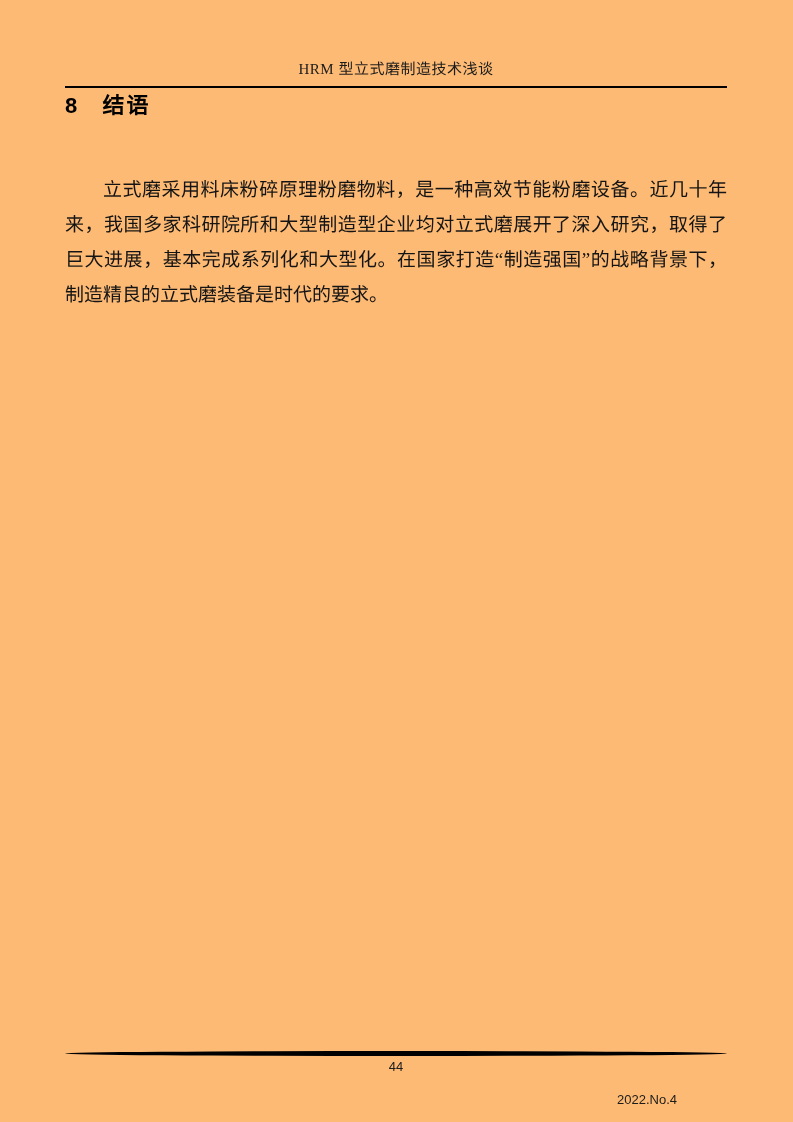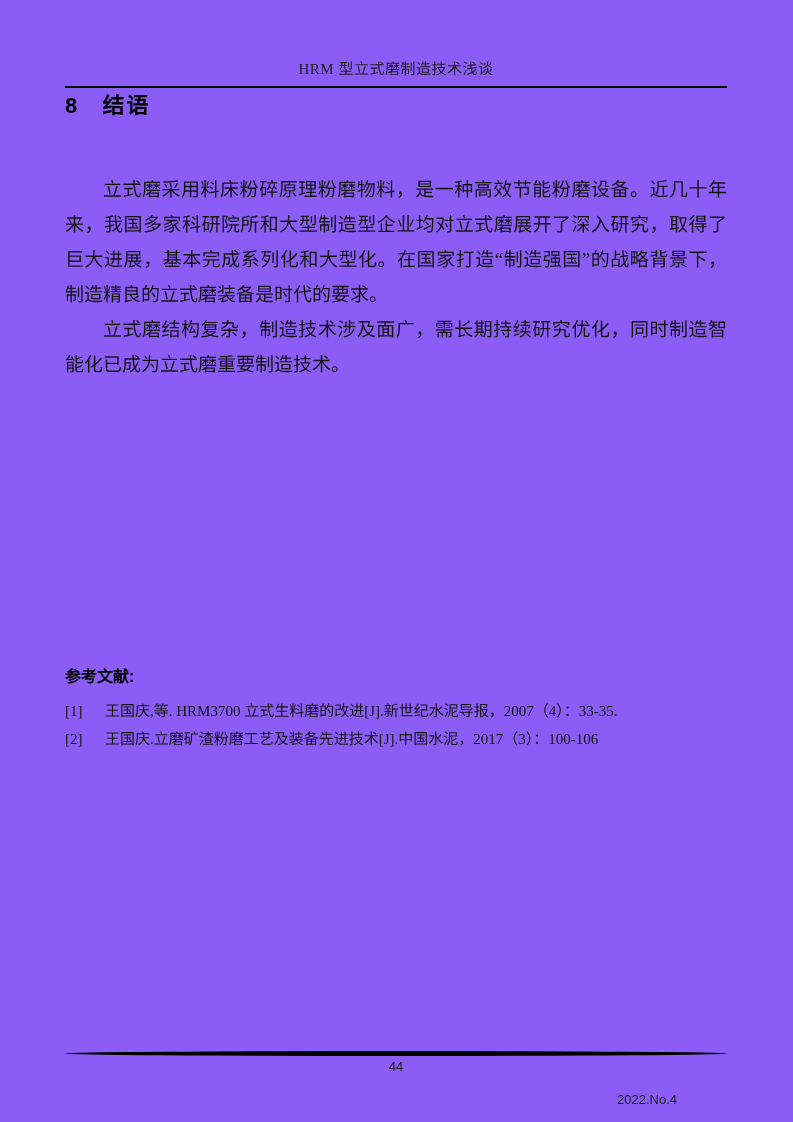--- a/index.html
+++ b/index.html
@@ -1,21 +1,21 @@
 <!DOCTYPE html>
 <html lang="zh-CN"><head>
 <meta charset="utf-8">
 <style>
   * { margin: 0; padding: 0; box-sizing: border-box; }
   html, body { background: #ffffff; }
   .page {
     position: relative;
     width: 793px;
     height: 1122px;
-    background: #8b5cf6;
+    background: #fdba74;
     color: #111111;
     font-family: "Liberation Serif", "DejaVu Serif", serif;
     overflow: hidden;
   }
 
   
   .header-title {
     position: absolute;
     top: 58px;
     left: 65px;
@@ -137,36 +137,22 @@
     <div class="header-rule"></div>
   </div>
 
   <h1 class="section-heading">
     <span class="section-number">8</span>
     <span class="section-title">结语</span>
   </h1>
 
   <div class="body-text">
     <p>立式磨采用料床粉碎原理粉磨物料，是一种高效节能粉磨设备。近几十年来，我国多家科研院所和大型制造型企业均对立式磨展开了深入研究，取得了巨大进展，基本完成系列化和大型化。在国家打造“制造强国”的战略背景下，制造精良的立式磨装备是时代的要求。</p>
-    <p>立式磨结构复杂，制造技术涉及面广，需长期持续研究优化，同时制造智能化已成为立式磨重要制造技术。</p>
   </div>
 
-  <div class="references">
-    <div class="ref-heading">参考文献:</div>
-    <div class="ref-list">
-      <div class="ref-item">
-        <span class="ref-label">[1]</span>
-        <span class="ref-text">王国庆,等. HRM3700 立式生料磨的改进[J].新世纪水泥导报，2007（4）：33-35.</span>
-      </div>
-      <div class="ref-item">
-        <span class="ref-label">[2]</span>
-        <span class="ref-text">王国庆.立磨矿渣粉磨工艺及装备先进技术[J].中国水泥，2017（3）：100-106</span>
-      </div>
-    </div>
-  </div>
 
   <div class="footer">
     <div class="footer-rule"></div>
     <div class="footer-page-num">44</div>
     <div class="footer-issue">2022.No.4</div>
   </div>
 
 </div>
 
 </body></html>

